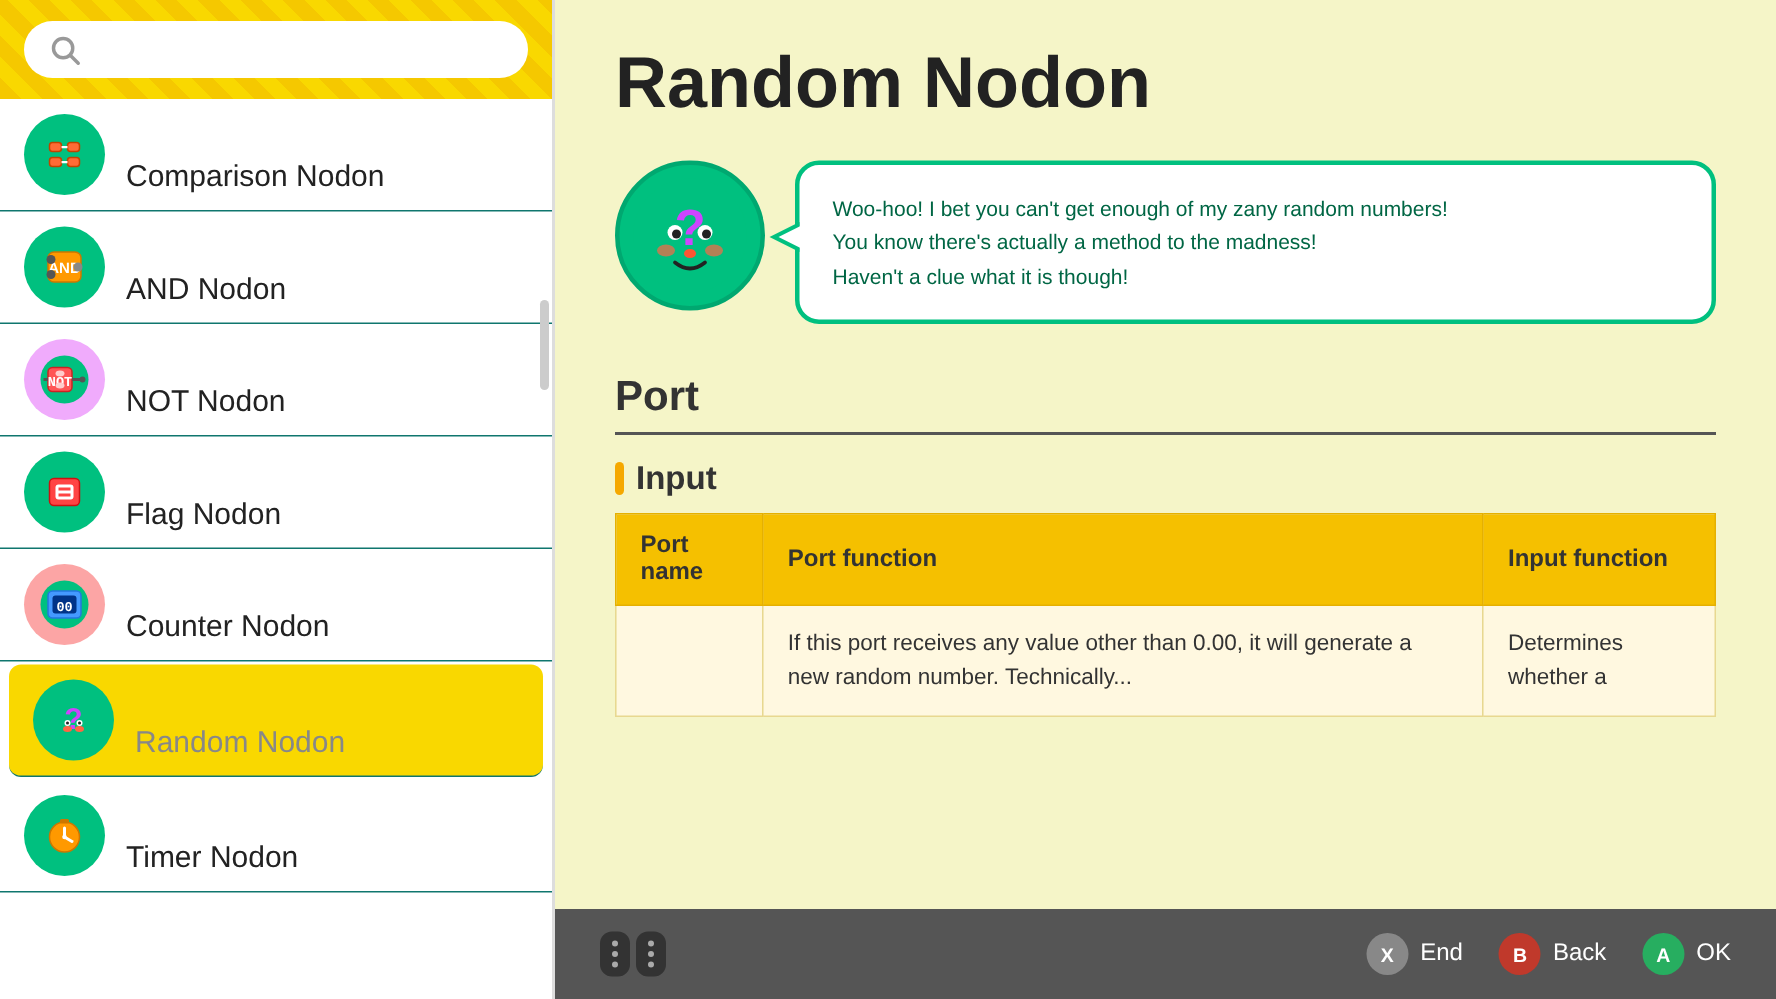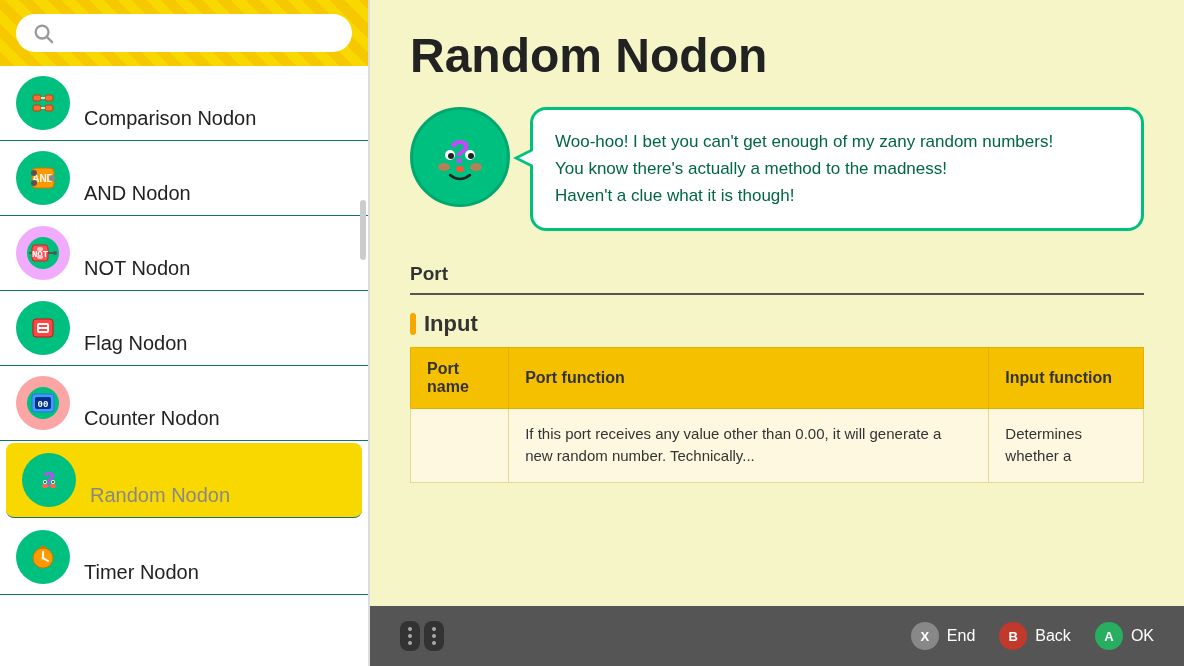--- a/index.html
+++ b/index.html
@@ -165,21 +165,21 @@
       position: relative;
     }
 
     .speech-bubble {
       background: #ffffff;
       border: 3px solid #00c07f;
       border-radius: 16px;
       padding: 18px 22px;
       position: relative;
       flex: 1;
-      font-size: 17px;
+      font-size: 14px;
       line-height: 1.6;
       color: #006644;
     }
 
     .speech-bubble::before {
       content: '';
       position: absolute;
       left: -20px;
       top: 38px;
       width: 0;
@@ -196,21 +196,21 @@
       top: 40px;
       width: 0;
       height: 0;
       border-top: 8px solid transparent;
       border-bottom: 8px solid transparent;
       border-right: 16px solid #ffffff;
     }
 
     
     .section-heading {
-      font-size: 19px;
+      font-size: 28px;
       font-weight: 600;
       color: #333;
       margin-bottom: 8px;
     }
 
     .section-divider {
       border: none;
       border-top: 2px solid #555;
       margin-bottom: 16px;
     }

